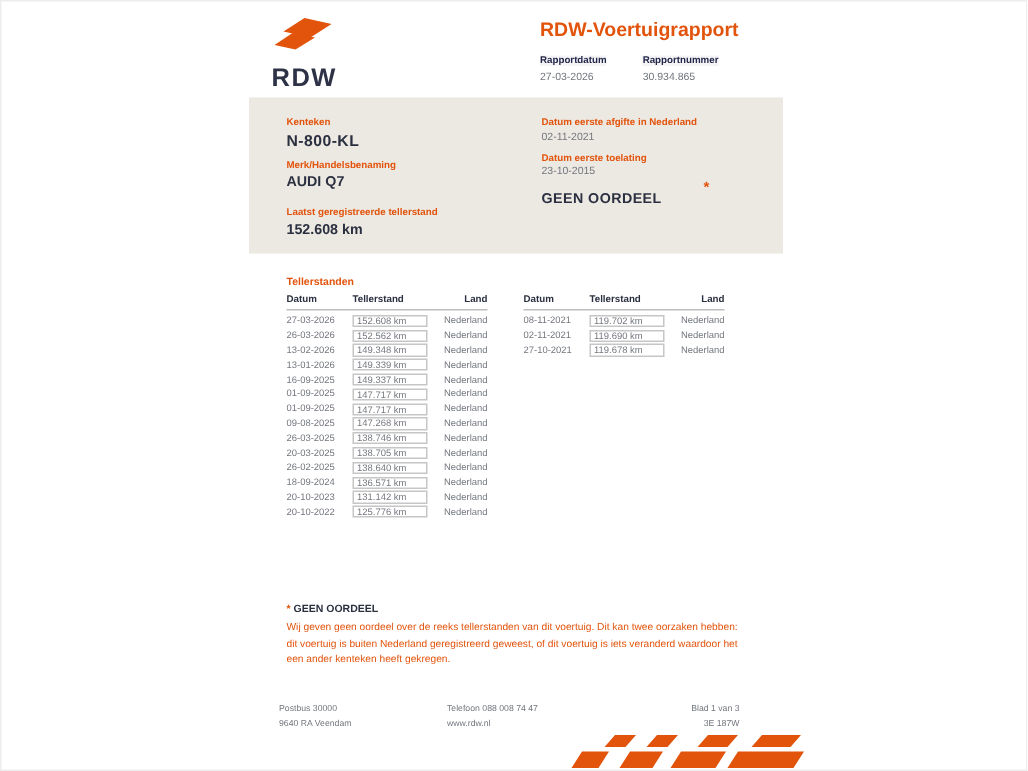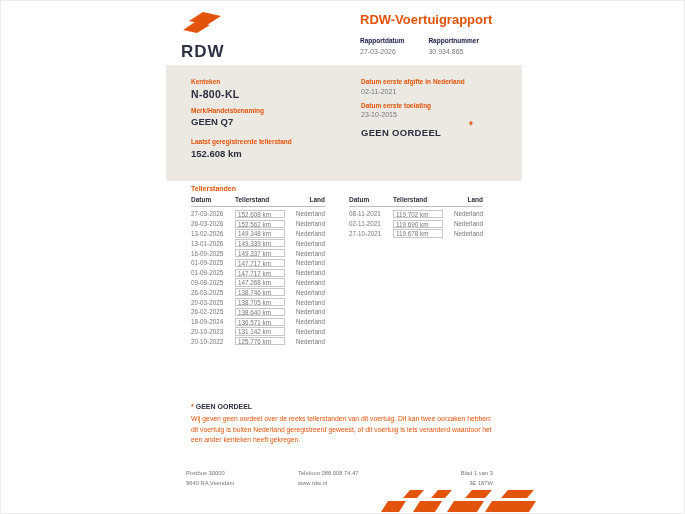--- a/index.html
+++ b/index.html
@@ -16,21 +16,21 @@
     border:1px solid #ededed;
   }
   
   .logo{position:absolute;left:180px;top:8px;display:flex;align-items:center;gap:5px;flex-direction:column;}
   .logo-text{font-size:17px;font-weight:bold;color:#2e3247;letter-spacing:1px;}
   .report-title{position:absolute;left:359px;top:11px;font-size:13px;font-weight:bold;color:var(--accent);}
   .meta{position:absolute;left:359px;top:36px;display:flex;gap:24px;}
   .meta-label{font-size:6.5px;font-weight:bold;color:#23284a;background:#23284a0d;}
   .meta-value{font-size:7px;color:var(--muted);margin-top:4px;}
   
-  .vbox{position:absolute;left:165px;top:64px;width:356px;height:116px;background:var(--box_bg);}
+  .vbox{position:absolute;left:165px;top:64px;width:356px;height:104px;background:var(--box_bg);}
   .flabel{font-size:6.5px;font-weight:bold;color:var(--accent);margin-bottom:2.5px;}
   .vb-left{position:absolute;left:25px;top:13px;}
   .kenteken{font-size:10.5px;font-weight:bold;color:var(--navy);margin-bottom:7px;letter-spacing:0.3px;}
   .brand{font-size:9.5px;font-weight:bold;color:var(--navy);}
   .vb-teller{position:absolute;left:25px;top:73px;}
   .odometer{font-size:9.5px;font-weight:bold;color:var(--navy);}
   .vb-right{position:absolute;left:195px;top:13px;}
   .gval{font-size:7px;color:var(--muted);margin-bottom:7px;}
   .judgment{position:absolute;left:195px;top:62px;font-size:9.5px;font-weight:bold;color:var(--navy);letter-spacing:0.3px;}
   .judgment-star{position:absolute;left:303px;top:55px;font-size:10px;font-weight:bold;color:var(--accent);}
@@ -87,21 +87,21 @@
       <div class="meta-label">Rapportnummer</div>
       <div class="meta-value">30.934.865</div>
     </div>
   </div>
 
   <section class="vbox">
     <div class="vb-left">
       <div class="flabel">Kenteken</div>
       <div class="kenteken">N-800-KL</div>
       <div class="flabel">Merk/Handelsbenaming</div>
-      <div class="brand">GEEN Q7</div>
+      <div class="brand">AUDI Q7</div>
     </div>
     <div class="vb-teller">
       <div class="flabel">Laatst geregistreerde tellerstand</div>
       <div class="odometer">152.608 km</div>
     </div>
     <div class="vb-right">
       <div class="flabel">Datum eerste afgifte in Nederland</div>
       <div class="gval">02-11-2021</div>
       <div class="flabel">Datum eerste toelating</div>
       <div class="gval">23-10-2015</div>

